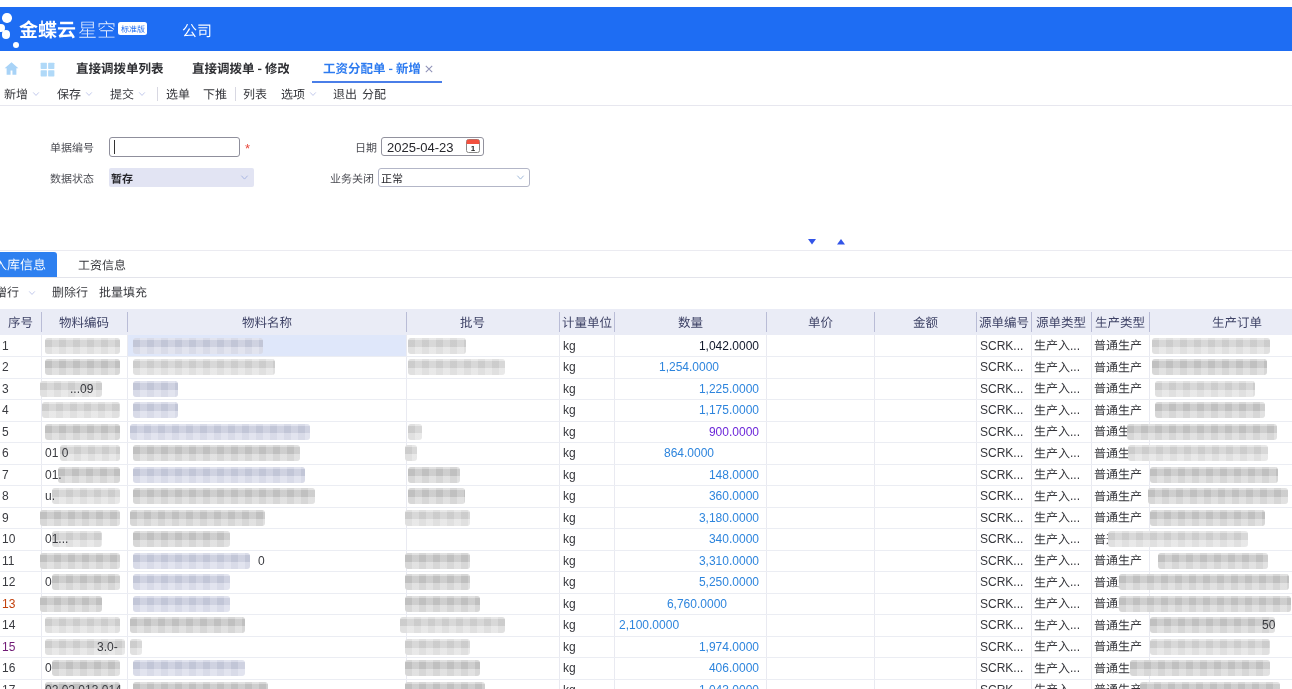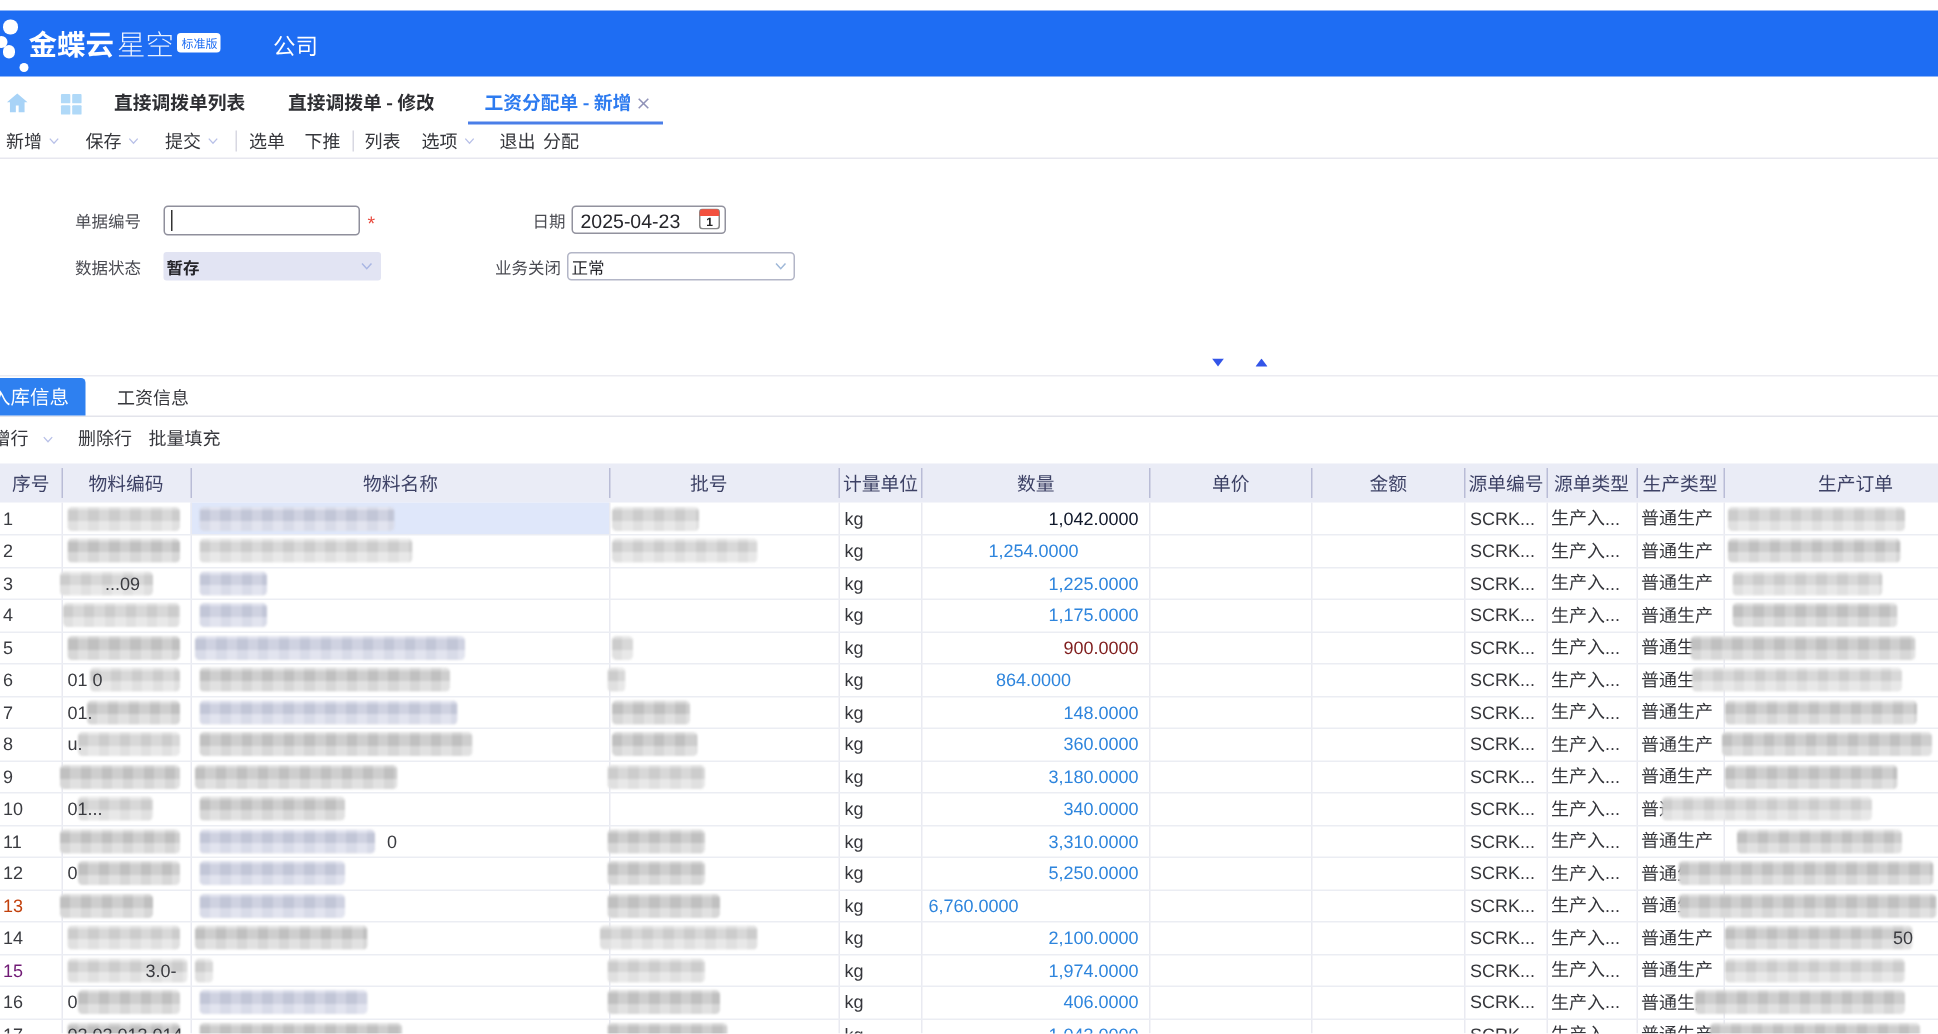--- a/index.html
+++ b/index.html
@@ -475,21 +475,21 @@
   </svg>
 <div class="lt" style="left:1070px;top:403.2px;color:#35363b">...</div>
 <svg class="cj " style="left:1094px;top:403.8px;height:12px;width:48.0px;color:#35363b" viewBox="0 0 4000 1000">
     <use href="#r666E" x="0"></use>
     <use href="#r901A" x="1000"></use>
     <use href="#r751F" x="2000"></use>
     <use href="#r4EA7" x="3000"></use>
   </svg>
 <div class="lt" style="left:2px;top:424.8px;color:#3a3b40">5</div>
 <div class="lt" style="left:563px;top:424.8px;color:#35363b">kg</div>
-<div class="lt" style="left:619px;top:424.8px;width:140px;text-align:right;color:#7f1d1d">900.0000</div>
+<div class="lt" style="left:619px;top:424.8px;width:140px;text-align:right;color:#6d28d9">900.0000</div>
 <div class="lt" style="left:980px;top:424.8px;color:#35363b">SCRK...</div>
 <svg class="cj " style="left:1034px;top:425.3px;height:12px;width:36.0px;color:#35363b" viewBox="0 0 3000 1000">
     <use href="#r751F" x="0"></use>
     <use href="#r4EA7" x="1000"></use>
     <use href="#r5165" x="2000"></use>
   </svg>
 <div class="lt" style="left:1070px;top:424.8px;color:#35363b">...</div>
 <svg class="cj " style="left:1094px;top:425.3px;height:12px;width:48.0px;color:#35363b" viewBox="0 0 4000 1000">
     <use href="#r666E" x="0"></use>
     <use href="#r901A" x="1000"></use>
@@ -603,37 +603,37 @@
   </svg>
 <div class="lt" style="left:1070px;top:575.2px;color:#35363b">...</div>
 <svg class="cj " style="left:1094px;top:575.8px;height:12px;width:48.0px;color:#35363b" viewBox="0 0 4000 1000">
     <use href="#r666E" x="0"></use>
     <use href="#r901A" x="1000"></use>
     <use href="#r751F" x="2000"></use>
     <use href="#r4EA7" x="3000"></use>
   </svg>
 <div class="lt" style="left:2px;top:596.8px;color:#c2410c">13</div>
 <div class="lt" style="left:563px;top:596.8px;color:#35363b">kg</div>
-<div class="lt" style="left:619px;top:596.8px;width:140px;text-align:left;color:#2e85dd">6,760.0000</div>
+<div class="lt" style="left:587px;top:596.8px;width:140px;text-align:right;color:#2e85dd">6,760.0000</div>
 <div class="lt" style="left:980px;top:596.8px;color:#35363b">SCRK...</div>
 <svg class="cj " style="left:1034px;top:597.3px;height:12px;width:36.0px;color:#35363b" viewBox="0 0 3000 1000">
     <use href="#r751F" x="0"></use>
     <use href="#r4EA7" x="1000"></use>
     <use href="#r5165" x="2000"></use>
   </svg>
 <div class="lt" style="left:1070px;top:596.8px;color:#35363b">...</div>
 <svg class="cj " style="left:1094px;top:597.3px;height:12px;width:48.0px;color:#35363b" viewBox="0 0 4000 1000">
     <use href="#r666E" x="0"></use>
     <use href="#r901A" x="1000"></use>
     <use href="#r751F" x="2000"></use>
     <use href="#r4EA7" x="3000"></use>
   </svg>
 <div class="lt" style="left:2px;top:618.2px;color:#3a3b40">14</div>
 <div class="lt" style="left:563px;top:618.2px;color:#35363b">kg</div>
-<div class="lt" style="left:619px;top:618.2px;width:140px;text-align:right;color:#2e85dd">2,100.0000</div>
+<div class="lt" style="left:619px;top:618.2px;width:140px;color:#2e85dd">2,100.0000</div>
 <div class="lt" style="left:980px;top:618.2px;color:#35363b">SCRK...</div>
 <svg class="cj " style="left:1034px;top:618.8px;height:12px;width:36.0px;color:#35363b" viewBox="0 0 3000 1000">
     <use href="#r751F" x="0"></use>
     <use href="#r4EA7" x="1000"></use>
     <use href="#r5165" x="2000"></use>
   </svg>
 <div class="lt" style="left:1070px;top:618.2px;color:#35363b">...</div>
 <svg class="cj " style="left:1094px;top:618.8px;height:12px;width:48.0px;color:#35363b" viewBox="0 0 4000 1000">
     <use href="#r666E" x="0"></use>
     <use href="#r901A" x="1000"></use>

